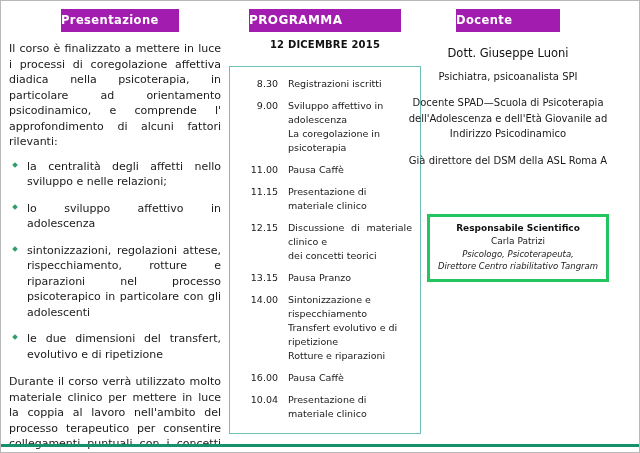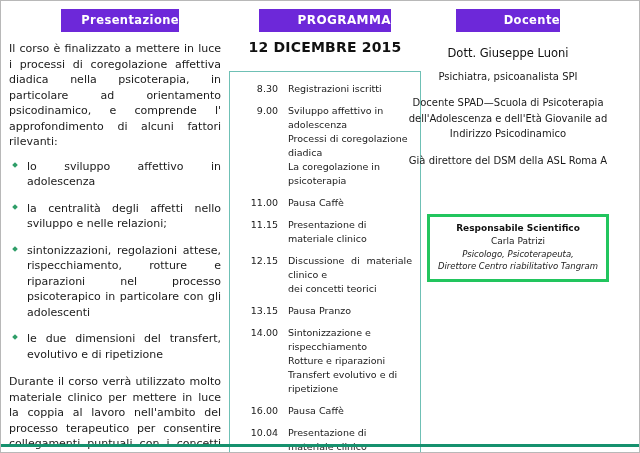--- a/index.html
+++ b/index.html
@@ -15,24 +15,24 @@
     width: 640px;
     height: 453px;
     box-sizing: border-box;
     background: #ffffff;
     border: 1px solid #b8b8b8;
     overflow: hidden;
   }
 
   
   .hdr-pill {
-    background: #6d28d9;
+    background: #a21caf;
     color: #ffffff;
     font-weight: bold;
-    text-align: right;
+    text-align: left;
     letter-spacing: 0.4px;
     box-sizing: border-box;
   }
 
   
   .col {
     position: absolute;
     top: 0;
     box-sizing: border-box;
   }
@@ -75,27 +75,27 @@
     width: 4px;
     height: 4px;
     background: #2f9e68;
     transform: rotate(45deg);
   }
   .left-tail { margin-top: 12px; }
 
   
   .center-hdr {
     margin: 8px auto 0 auto;
-    width: 132px;
+    width: 152px;
     padding: 4px 0 5px 0;
     font-size: 12px;
   }
   .center-date {
     text-align: center;
-    font-size: 14px;
+    font-size: 10px;
     font-weight: bold;
     color: #111111;
     margin-top: 7px;
     letter-spacing: 0.2px;
   }
   .schedule-box {
     margin-top: 16px;
     border: 1px solid #6fc0b5;
     padding: 10px 8px 12px 8px;
     box-sizing: border-box;
@@ -194,25 +194,25 @@
 
   <div class="col col-left">
 
     <div class="hdr-pill left-hdr">Presentazione</div>
 
     <div class="body-text">Il corso è finalizzato a mettere in luce i processi di coregolazione affettiva diadica nella psicoterapia, in particolare ad orientamento psicodinamico, e comprende l' approfondimento di alcuni fattori rilevanti:</div>
 
     <ul class="bullets">
       <li>
         <span class="bullet-mark"></span>
-        <span>lo sviluppo affettivo in adolescenza</span>
+        <span>la centralità degli affetti nello sviluppo e nelle relazioni;</span>
       </li>
       <li>
         <span class="bullet-mark"></span>
-        <span>la centralità degli affetti nello sviluppo e nelle relazioni;</span>
+        <span>lo sviluppo affettivo in adolescenza</span>
       </li>
       <li>
         <span class="bullet-mark"></span>
         <span>sintonizzazioni, regolazioni attese, rispecchiamento, rotture e riparazioni nel processo psicoterapico in particolare con gli adolescenti</span>
       </li>
       <li>
         <span class="bullet-mark"></span>
         <span>le due dimensioni del transfert, evolutivo e di ripetizione</span>
       </li>
     </ul>
@@ -232,21 +232,20 @@
         <div class="sched-time">8.30</div>
         <div class="sched-desc">
           <span class="line">Registrazioni iscritti</span>
         </div>
       </div>
 
       <div class="sched-row">
         <div class="sched-time">9.00</div>
         <div class="sched-desc">
           <span class="line">Sviluppo affettivo in adolescenza</span>
-          <span class="line">Processi di coregolazione diadica</span>
           <span class="line">La coregolazione in psicoterapia</span>
         </div>
       </div>
 
       <div class="sched-row">
         <div class="sched-time">11.00</div>
         <div class="sched-desc">
           <span class="line">Pausa Caffè</span>
         </div>
       </div>
@@ -270,22 +269,22 @@
         <div class="sched-time">13.15</div>
         <div class="sched-desc">
           <span class="line">Pausa Pranzo</span>
         </div>
       </div>
 
       <div class="sched-row">
         <div class="sched-time">14.00</div>
         <div class="sched-desc">
           <span class="line">Sintonizzazione e rispecchiamento</span>
+          <span class="line">Transfert evolutivo e di ripetizione</span>
           <span class="line">Rotture e riparazioni</span>
-          <span class="line">Transfert evolutivo e di ripetizione</span>
         </div>
       </div>
 
       <div class="sched-row">
         <div class="sched-time">16.00</div>
         <div class="sched-desc">
           <span class="line">Pausa Caffè</span>
         </div>
       </div>
 

